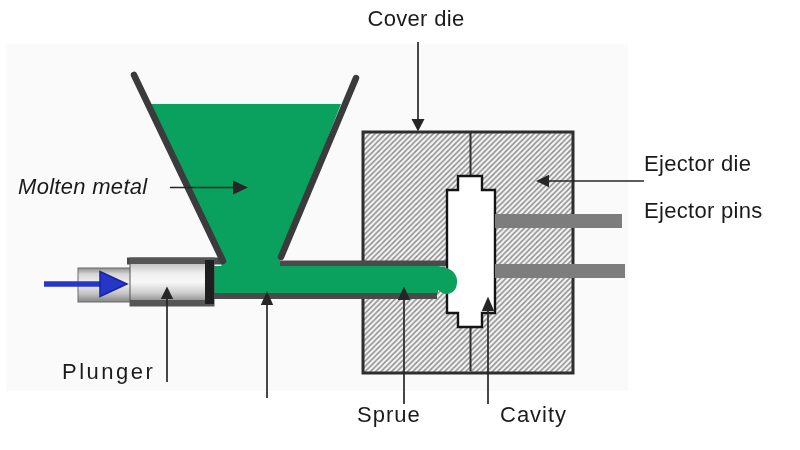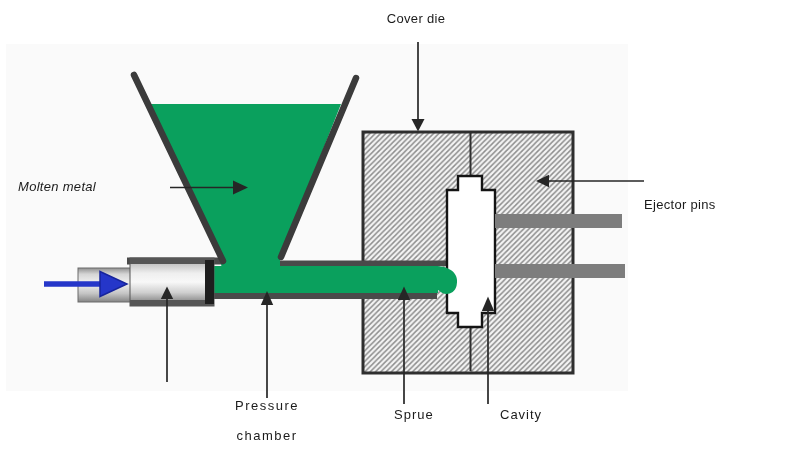--- a/index.html
+++ b/index.html
@@ -16,21 +16,21 @@
     --leader:#262626;
   }
   html,body{margin:0;padding:0;}
   body{background:#ffffff;font-family:"Liberation Sans","DejaVu Sans",sans-serif;}
   .stage{
     position:relative;width:800px;height:450px;background:#ffffff;overflow:hidden;
   }
   .stage svg{position:absolute;left:0;top:0;}
   .label{
     position:absolute;
-    font-size:13px;
+    font-size:22px;
     color:var(--label-text);
     letter-spacing:0.3px;
     white-space:nowrap;
     line-height:22px;
   }
   .label.center{text-align:center;}
   .sp-wide{letter-spacing:2.5px;}
   .sp-mid{letter-spacing:1.5px;}
   .sp-small{letter-spacing:1px;}
   .two-line{line-height:30px;white-space:normal;}
@@ -139,26 +139,24 @@
     <g>
       <line x1="488" y1="404" x2="488" y2="310" class="leader"></line>
       <polygon points="481.8,311 494.2,311 488,296.5" class="leader-head"></polygon>
     </g>
   </svg>
 
   <div class="label center" style="left:360px;top:8px;width:112px;">Cover die</div>
 
   <div class="label" style="left:18px;top:176px;font-style:italic;">Molten metal</div>
 
+  <div class="label" style="left:644px;top:153px;">Ejector die</div>
 
-  <div class="label" style="left:644px;top:194px;">Ejector pins</div>
+  <div class="label" style="left:644px;top:200px;">Ejector pins</div>
+
+  <div class="label sp-wide" style="left:62px;top:361px;">Plunger</div>
 
 
-  <div class="label center two-line sp-mid" style="left:197px;top:391px;width:140px;">
-    <span>Pressure</span>
-    <span>chamber</span>
-  </div>
-
-  <div class="label sp-small" style="left:394px;top:404px;">Sprue</div>
+  <div class="label sp-small" style="left:357px;top:404px;">Sprue</div>
 
   <div class="label sp-small" style="left:484px;top:404px;margin-left:16px;">Cavity</div>
 
 </div>
 
 </body></html>

